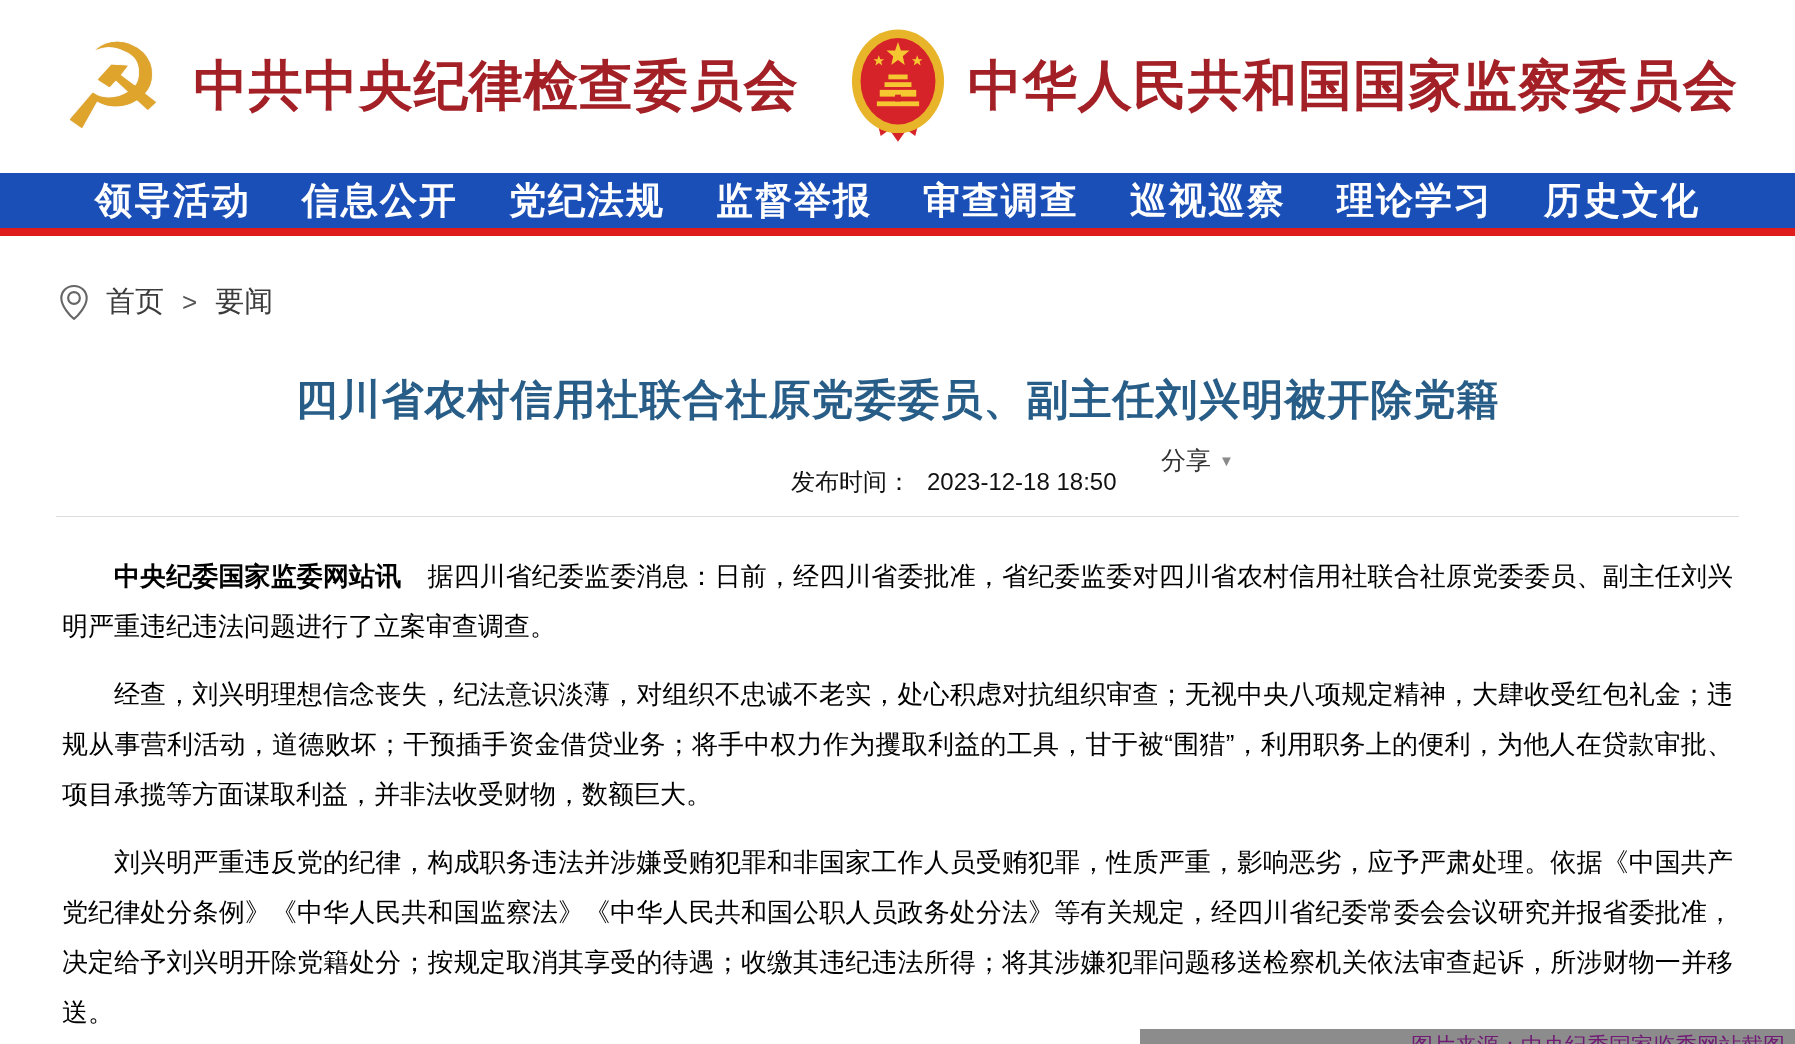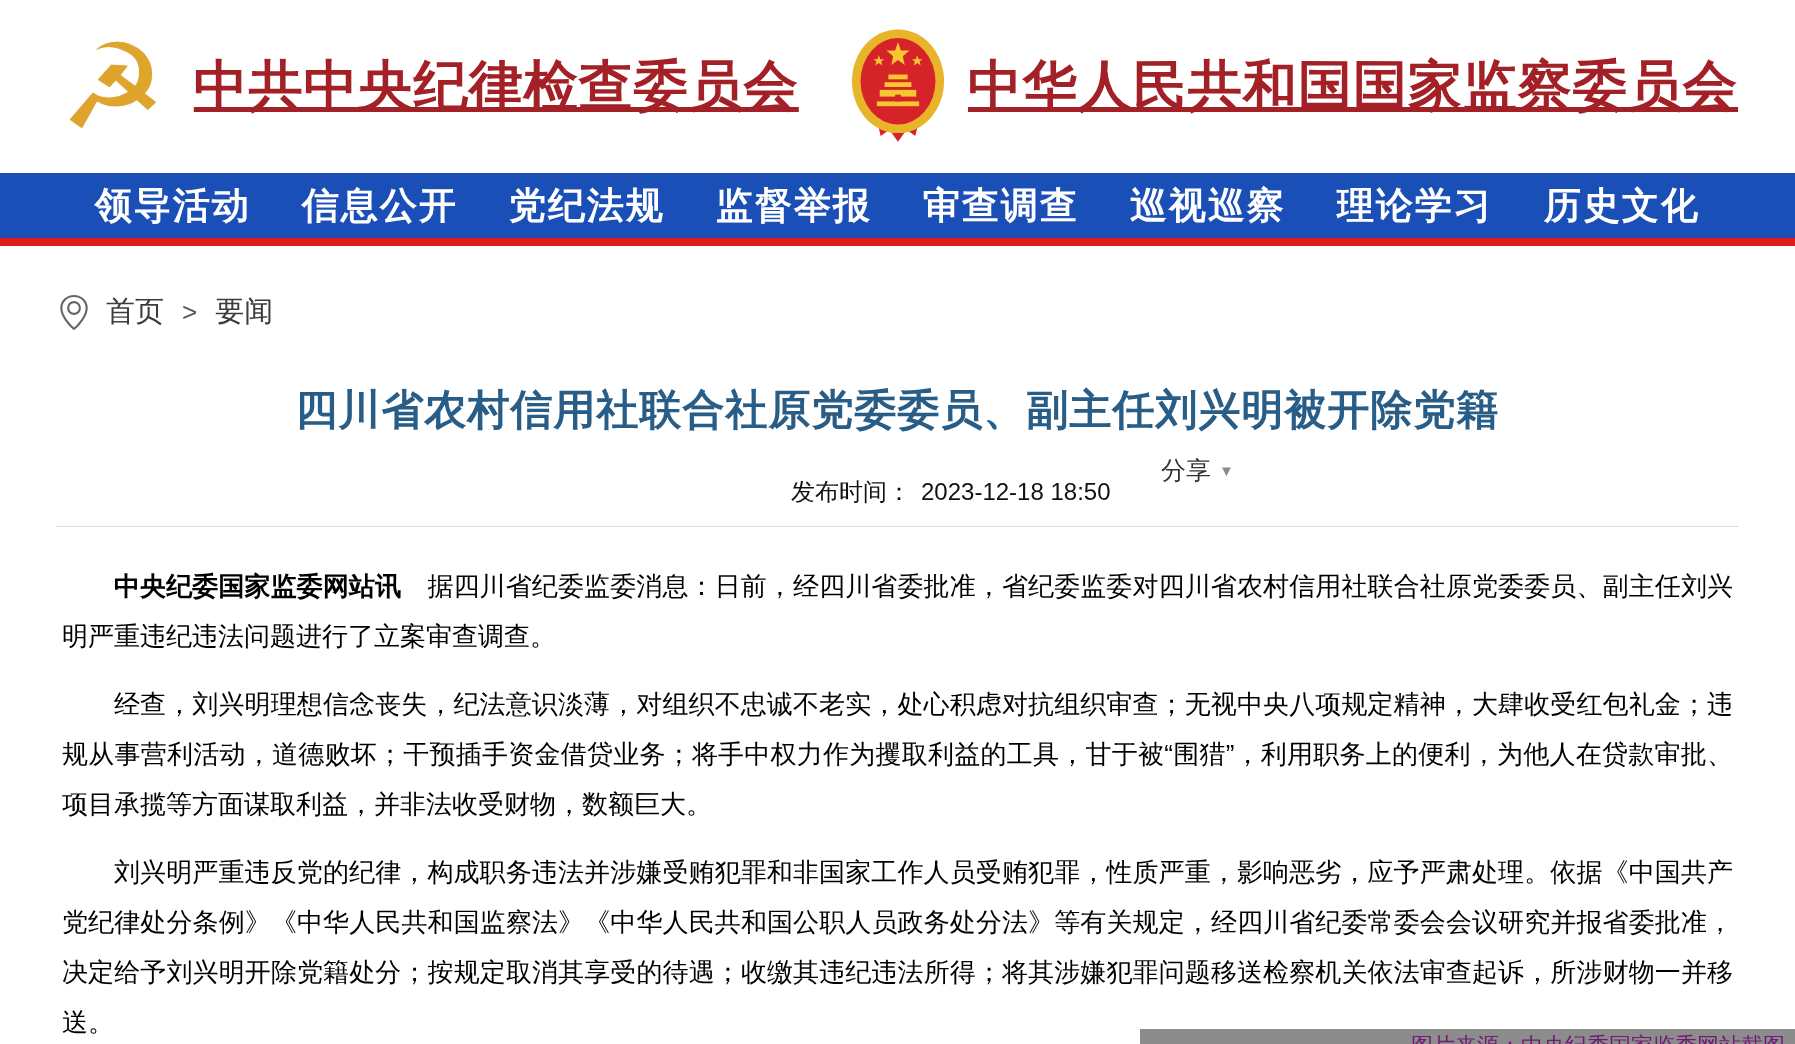--- a/index.html
+++ b/index.html
@@ -9,40 +9,40 @@
     font-family:"Liberation Sans", sans-serif;
     -webkit-font-smoothing:antialiased;
   }
   
   .header{position:relative;height:173px;background:#fff;}
   .logo{position:absolute;top:0;height:173px;display:flex;align-items:center;cursor:pointer;}
   .logo1{left:60px;}
   .logo2{left:850px;}
   .party-emblem{font-size:118px;line-height:118px;color:var(--emblem_gold,#dfa42b);margin-right:28px;
     text-shadow:0 0 1px rgba(180,120,10,.6);}
-  .logo-text{font-size:54px;font-weight:bold;color:var(--logo_red,#a32126);letter-spacing:1px;white-space:nowrap;text-decoration:underline;}
+  .logo-text{font-size:54px;font-weight:bold;color:var(--logo_red,#a32126);letter-spacing:1px;white-space:nowrap;}
   .natl-emblem{margin-right:22px;display:block;}
   
-  .nav{height:65px;background:var(--nav_bg,#1b4fb8);display:flex;align-items:center;
+  .nav{height:55px;background:var(--nav_bg,#1b4fb8);display:flex;align-items:center;
        justify-content:space-between;padding:0 95px;}
   .nav a{color:#fff;font-size:37px;font-weight:bold;text-decoration:none;white-space:nowrap;letter-spacing:2px;}
   .red-strip{height:8px;background:var(--accent_red,#df1c1c);}
   
   .breadcrumb{margin:46px 0 0 58px;display:flex;align-items:center;gap:16px;
     font-size:29px;color:#3c3c3c;}
   .breadcrumb .sep{color:#555;font-size:26px;margin:0 2px;}
   .breadcrumb a{color:#3c3c3c;text-decoration:none;cursor:pointer;}
   .pin{display:block;}
   
   .title{margin-top:50px;text-align:center;font-size:42px;font-weight:bold;
     color:var(--title_blue,#275d87);letter-spacing:1px;}
   .meta-row{position:relative;margin-top:22px;height:52px;font-size:24px;color:#111;}
   .meta-source{position:absolute;left:456px;top:16px;}
   .meta-time{position:absolute;left:791px;top:16px;}
-  .meta-time b{font-weight:normal;margin-left:10px;}
+  .meta-time b{font-weight:normal;margin-left:16px;}
   .share{position:absolute;left:1161px;top:-6px;font-size:25px;color:#333;cursor:pointer;
     display:flex;align-items:center;gap:8px;justify-content:center;}
   .share .caret{color:#8a8a8a;font-size:15px;line-height:15px;}
   .divider{margin:14px 56px 0 56px;border-bottom:1px solid #dcdcdc;}
   
   .article-body{margin:34px 62px 0 62px;font-size:26px;line-height:50px;color:#000;
     text-align:justify;}
   .article-body p{margin:0 0 0 0;text-indent:2em;}
   .article-body p + p{margin-top:18px;}
   .article-body .lead{font-weight:bold;}

